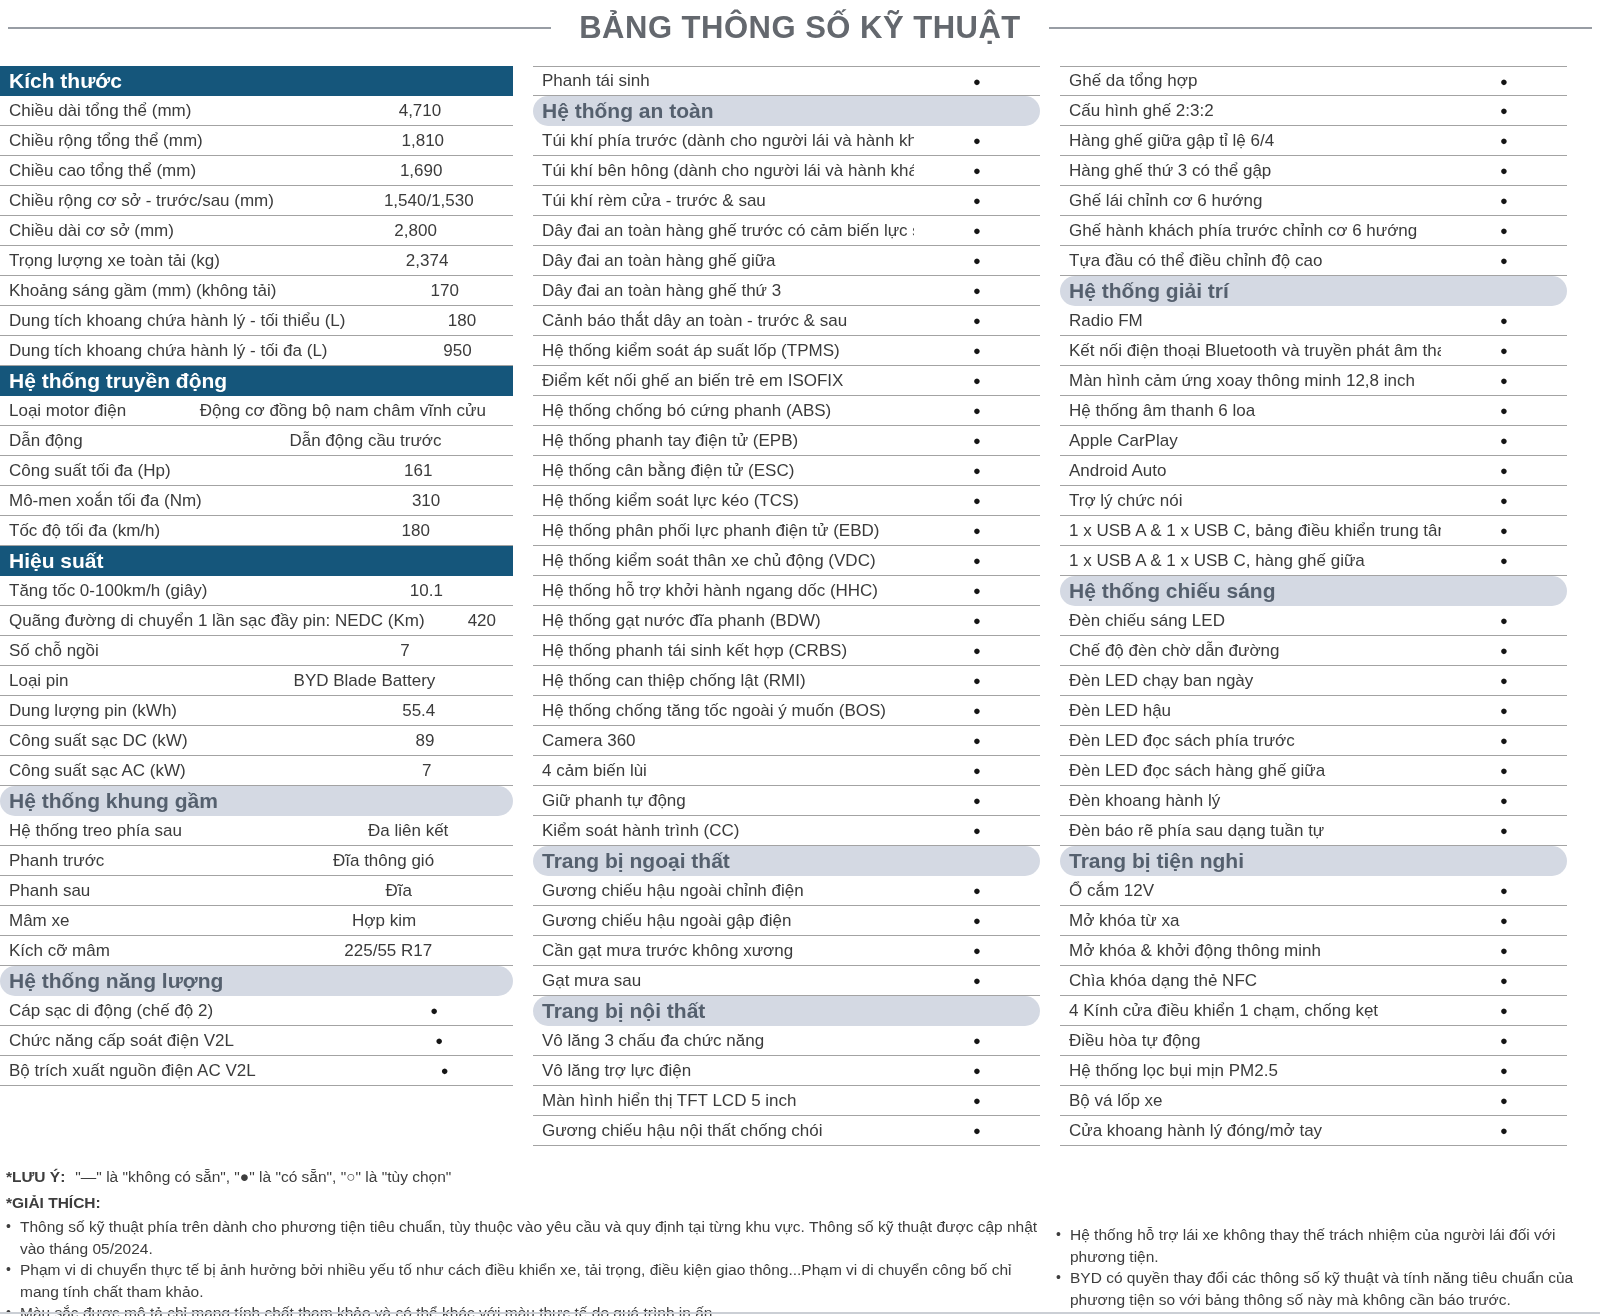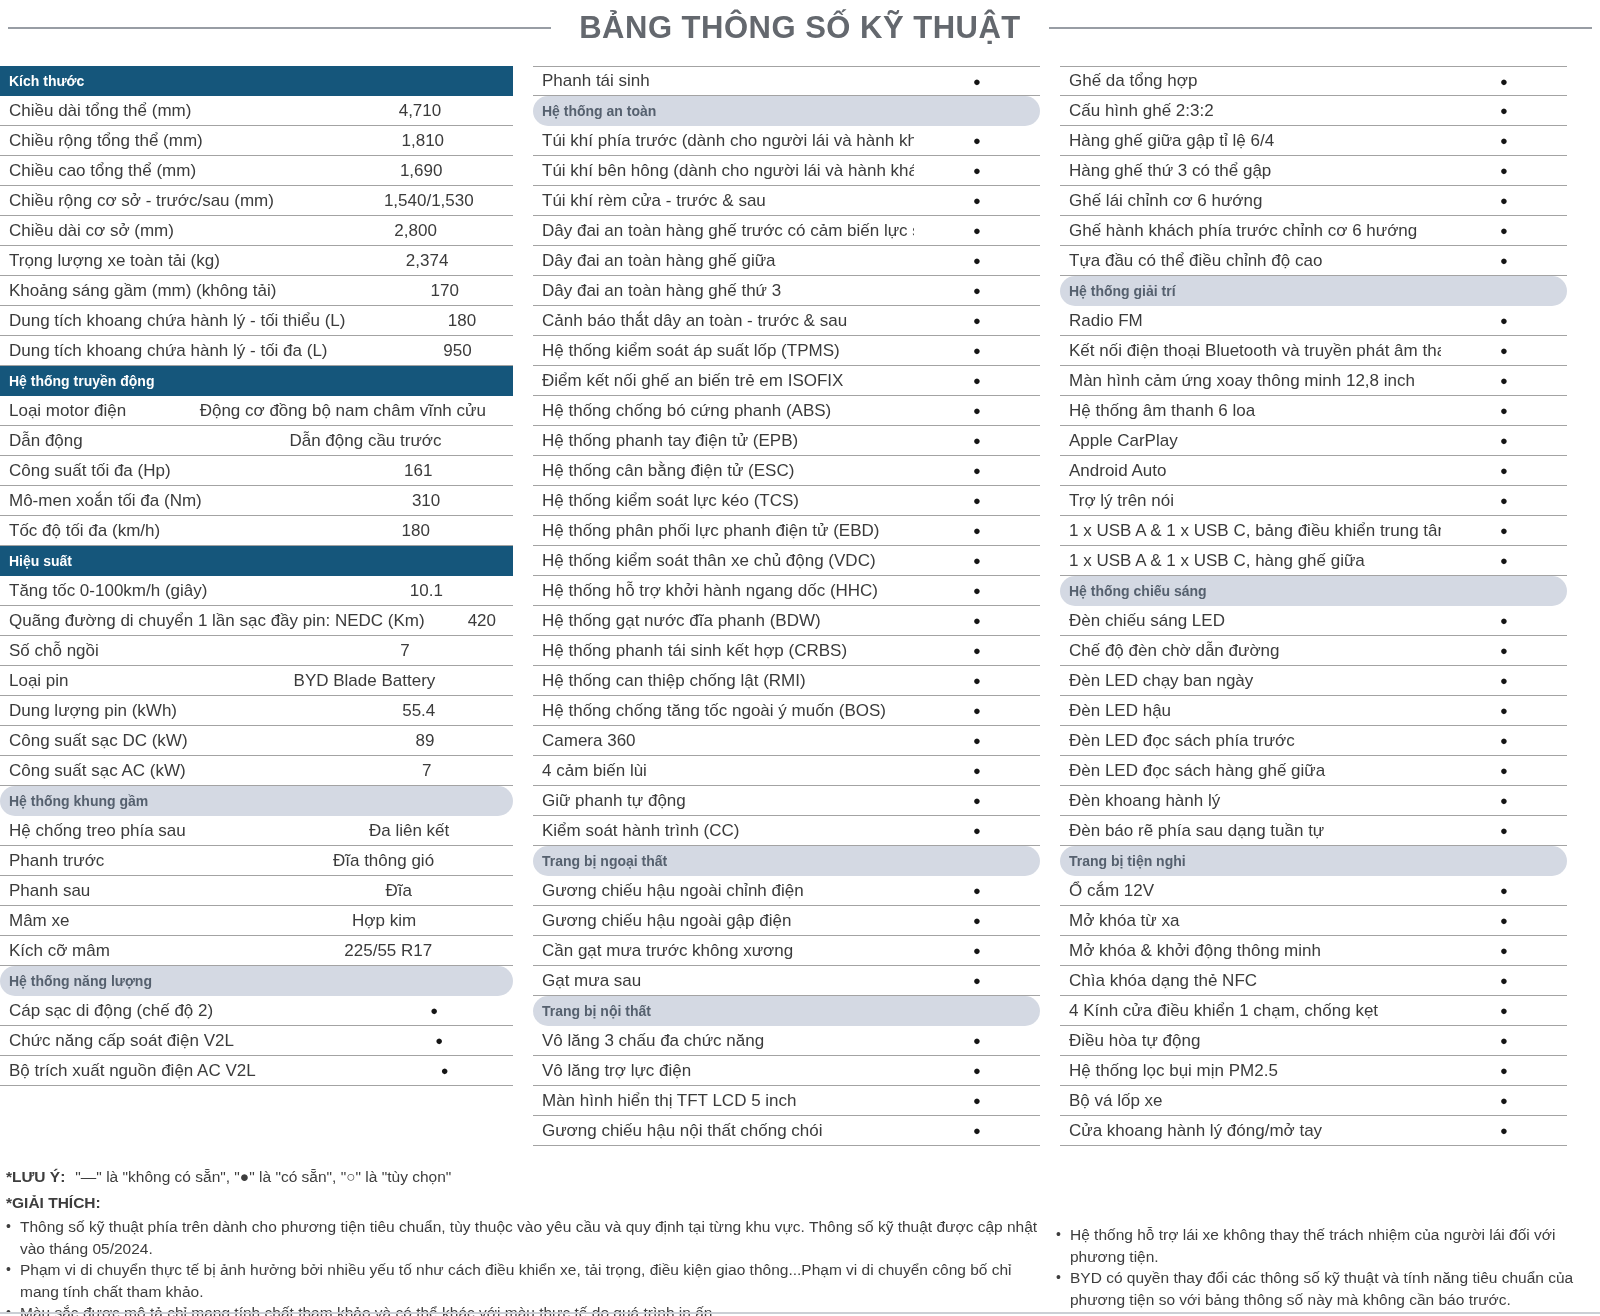--- a/index.html
+++ b/index.html
@@ -12,21 +12,21 @@
   .page{width:1600px;height:1316px;position:relative;box-sizing:border-box;background:#fff;overflow:hidden;}
 
   
   .title-wrap{display:flex;align-items:center;height:44px;margin:6px 8px 0 8px;}
   .title-line{flex:1 1 auto;height:2px;background:#989DA4;}
   .title{color:var(--title);font-size:31px;font-weight:bold;margin:0 28px;white-space:nowrap;letter-spacing:.5px;}
 
   
   .grid{display:grid;grid-template-columns:513px 507px 507px;column-gap:20px;margin-top:16px;padding-right:33px;}
   .col{display:flex;flex-direction:column;}
-  .sec{height:30px;display:flex;align-items:center;box-sizing:border-box;padding-left:9px;font-weight:bold;font-size:14px;white-space:nowrap;}
+  .sec{height:30px;display:flex;align-items:center;box-sizing:border-box;padding-left:9px;font-weight:bold;font-size:21px;white-space:nowrap;}
   .sec.dark{background:var(--dark-bg);color:var(--dark-tx);}
   .sec.light{background:var(--light-bg);color:var(--light-tx);border-radius:15px;}
   .row{height:30px;display:flex;align-items:center;box-sizing:border-box;border-bottom:1px solid var(--divider);padding-left:9px;}
   .col > .row:first-child{border-top:1px solid var(--divider);}
   .lbl{flex:1 1 auto;font-size:17px;color:var(--body);white-space:nowrap;overflow:hidden;}
   .val{flex:1 1 auto;text-align:center;font-size:17px;color:var(--body);white-space:nowrap;padding:0 4px;}
   .col:nth-child(2) .val,.col:nth-child(3) .val{flex:0 0 118px;}
   .val.dot{font-size:13px;color:#141414;}
 
   
@@ -145,21 +145,21 @@
           <span class="val">89</span>
         </div>
         <div class="row">
           <span class="lbl">Công suất sạc AC (kW)</span>
           <span class="val">7</span>
         </div>
         <div class="sec light">
           <span>Hệ thống khung gầm</span>
         </div>
         <div class="row">
-          <span class="lbl">Hệ chống treo phía sau</span>
+          <span class="lbl">Hệ thống treo phía sau</span>
           <span class="val">Đa liên kết</span>
         </div>
         <div class="row">
           <span class="lbl">Phanh trước</span>
           <span class="val">Đĩa thông gió</span>
         </div>
         <div class="row">
           <span class="lbl">Phanh sau</span>
           <span class="val">Đĩa</span>
         </div>
@@ -380,21 +380,21 @@
         </div>
         <div class="row">
           <span class="lbl">Apple CarPlay</span>
           <span class="val dot">●</span>
         </div>
         <div class="row">
           <span class="lbl">Android Auto</span>
           <span class="val dot">●</span>
         </div>
         <div class="row">
-          <span class="lbl">Trợ lý trên nói</span>
+          <span class="lbl">Trợ lý chức nói</span>
           <span class="val dot">●</span>
         </div>
         <div class="row">
           <span class="lbl">1 x USB A &amp; 1 x USB C, bảng điều khiển trung tâm</span>
           <span class="val dot">●</span>
         </div>
         <div class="row">
           <span class="lbl">1 x USB A &amp; 1 x USB C, hàng ghế giữa</span>
           <span class="val dot">●</span>
         </div>

